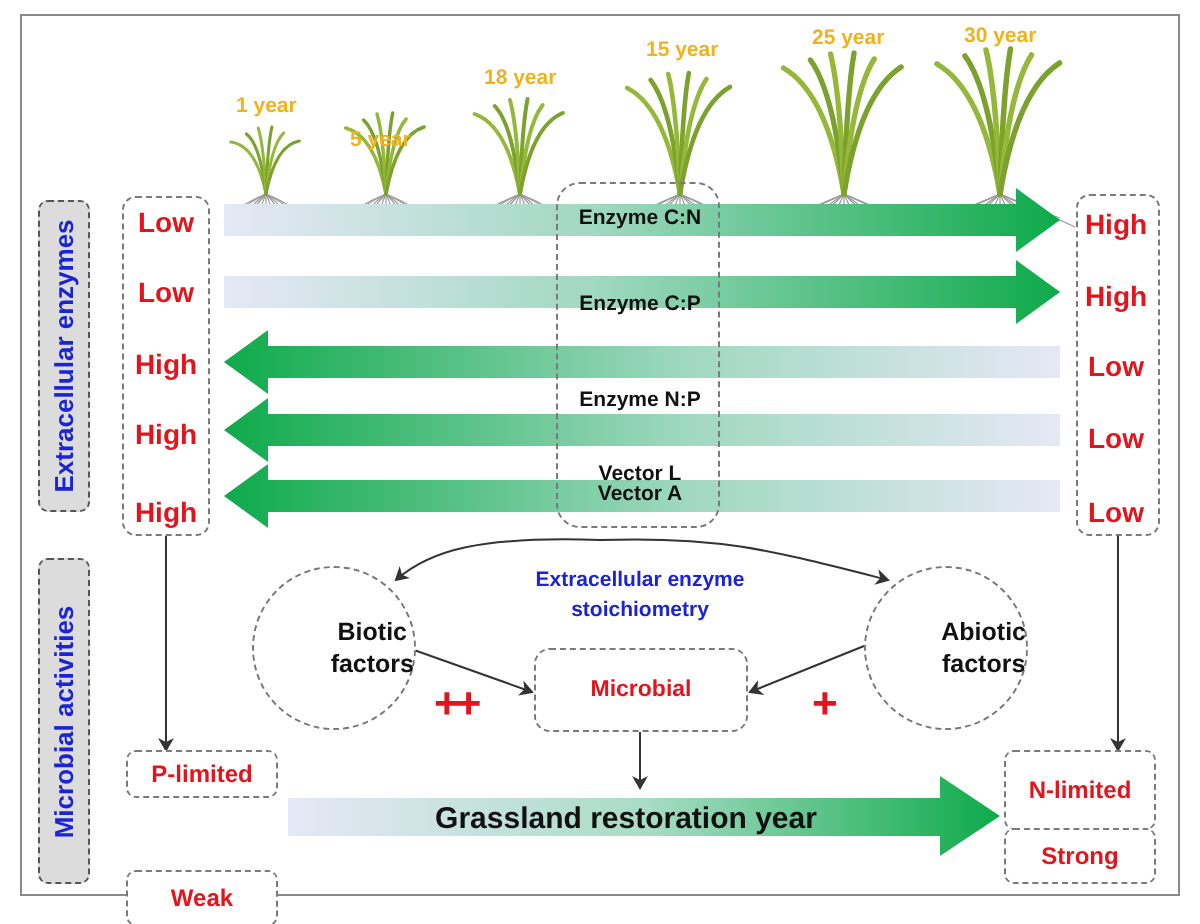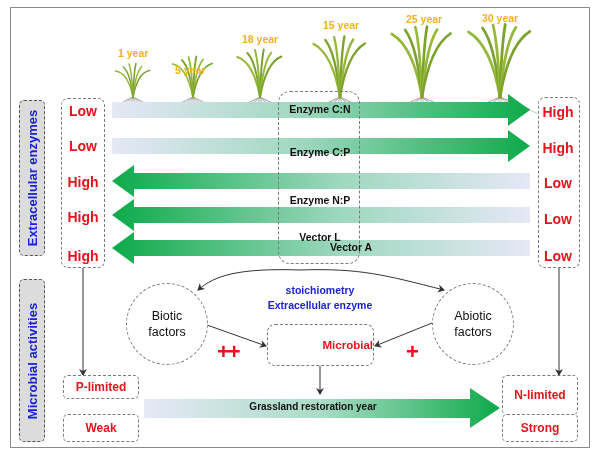--- a/index.html
+++ b/index.html
@@ -12,22 +12,22 @@
   .side-label span { position: absolute; left: 50%; top: 50%;
                      transform: translate(-50%, -50%) rotate(-90deg);
                      white-space: nowrap; color: #1a23d6; font-weight: bold; font-size: 13px; }
   .dash-box { position: absolute; border: 1.2px dashed #7a7a7a; border-radius: 7px; box-sizing: border-box; }
   .lvl { position: absolute; color: #e3141b; font-weight: bold; font-size: 14px; text-align: center; width: 40px; }
   .year { position: absolute; color: #f2b21c; font-weight: bold; font-size: 10.5px; white-space: nowrap; }
   .bar-label { position: absolute; font-weight: bold; font-size: 10.5px; color: #111; white-space: nowrap; transform: translateX(-50%); }
   .result-box { position: absolute; border: 1.2px dashed #7a7a7a; border-radius: 5px; box-sizing: border-box;
                 color: #e3141b; font-weight: bold; font-size: 12px; display: flex; align-items: center; justify-content: center; background:#fff; }
   .circle { position: absolute; border: 1.2px dashed #777; border-radius: 50%; box-sizing: border-box;
-            display: flex; align-items: center; justify-content: center; text-align: center;
-            font-weight: normal; font-size: 12.5px; color: #111; line-height: 1.3; background:#fff; }
+            display: flex; align-items: center; justify-content: flex-end; text-align: center;
+            font-weight: bold; font-size: 12.5px; color: #111; line-height: 1.3; background:#fff; }
   .center-title { position: absolute; color: #1a23d6; font-weight: bold; font-size: 10.5px; text-align: center; line-height: 1.4; }
   .plus { position: absolute; color: #e3141b; font-weight: bold; font-size: 22px; line-height: 1; }
   svg { position: absolute; left: 0; top: 0; }
 </style>
 </head>
 <body>
 
 <div class="frame"></div>
 
 <svg width="600" height="462">
@@ -215,45 +215,45 @@
 <div class="lvl" style="left:538px;top:104px;">High</div>
 <div class="lvl" style="left:538px;top:140px;">High</div>
 <div class="lvl" style="left:538px;top:175px;">Low</div>
 <div class="lvl" style="left:538px;top:211px;">Low</div>
 <div class="lvl" style="left:538px;top:248px;">Low</div>
 
 <div class="bar-label" style="left:320px;top:103px;">Enzyme C:N</div>
 <div class="bar-label" style="left:320px;top:146px;">Enzyme C:P</div>
 <div class="bar-label" style="left:320px;top:174px;margin-top:20px;">Enzyme N:P</div>
 <div class="bar-label" style="left:320px;top:207px;margin-top:24px;">Vector L</div>
-<div class="bar-label" style="left:320px;top:241px;margin-left:31px;">Vector A</div>
+<div class="bar-label" style="left:320px;top:241px;">Vector A</div>
 
 <div class="center-title" style="left:255px;top:283px;width:130px;">
+  <div>Extracellular enzyme</div>
   <div>stoichiometry</div>
-  <div>Extracellular enzyme</div>
 </div>
 
 <div class="circle" style="left:126px;top:283px;width:82px;height:82px;">
   <div>
       <div>Biotic</div>
       <div>factors</div>
     </div>
 </div>
 <div class="circle" style="left:432px;top:283px;width:82px;height:82px;">
   <div>
       <div>Abiotic</div>
       <div>factors</div>
     </div>
 </div>
 
-<div class="result-box" style="left:267px;top:324px;width:107px;height:42px;border-radius:8px;flex-direction:row;line-height:1.3;font-size:11.5px;justify-content:flex-end;">
+<div class="result-box" style="left:267px;top:324px;width:107px;height:42px;border-radius:8px;flex-direction:row;line-height:1.3;font-size:11.5px;">
   <div>Microbial</div>
 </div>
 
 <div class="plus" style="left:217px;top:341px;letter-spacing:-2px;">++</div>
 <div class="plus" style="left:406px;top:341px;">+</div>
 
 <div class="result-box" style="left:63px;top:375px;width:76px;height:24px;">P-limited</div>
-<div class="result-box" style="left:63px;top:414px;width:76px;height:28px;">Weak</div>
+<div class="result-box" style="left:63px;top:435px;width:76px;height:28px;">Weak</div>
 <div class="result-box" style="left:502px;top:375px;width:76px;height:40px;">N-limited</div>
 <div class="result-box" style="left:502px;top:414px;width:76px;height:28px;">Strong</div>
 
-<div class="bar-label" style="left:313px;top:401px;font-size:10px;">Grassland restoration year</div>
+<div class="bar-label" style="left:313px;top:401px;font-size:15px;">Grassland restoration year</div>
 
 </body></html>

